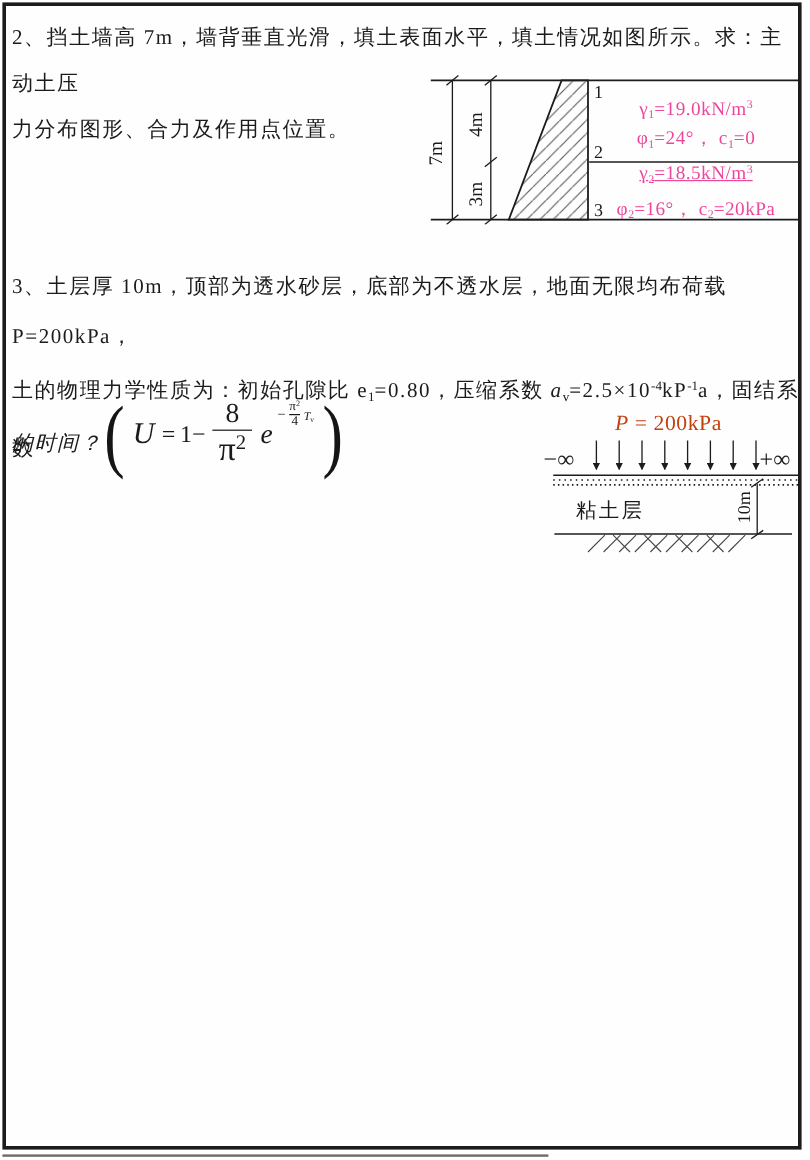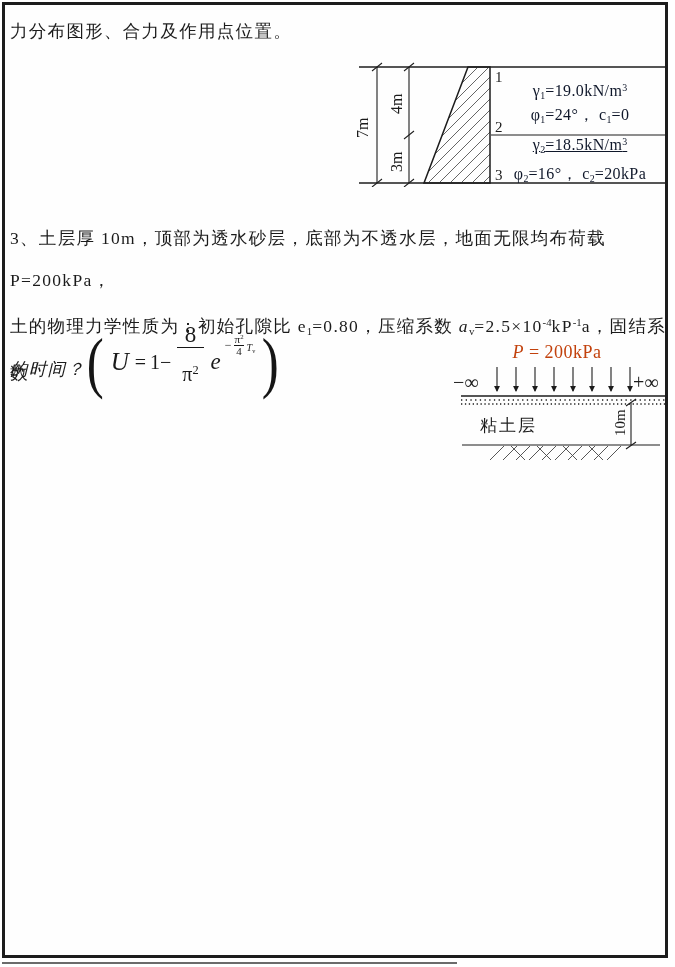--- a/index.html
+++ b/index.html
@@ -5,45 +5,46 @@
   html,body{margin:0;padding:0;}
   body{width:675px;height:967px;background:#ffffff;position:relative;overflow:hidden;
        font-family:"Liberation Serif","DejaVu Serif",serif;color:#1a1a1a;}
   .page-border{position:absolute;left:2px;top:2px;width:660px;height:950px;
        border:3px solid #1c1c1c;background:#fefefe;}
   .bottom-scan-line{position:absolute;left:2px;top:962px;width:455px;height:2px;background:#3a3a3a;opacity:.75;}
   .para{position:absolute;font-size:17.5px;letter-spacing:1.3px;line-height:38px;color:#1b1b1b;}
   .para3{line-height:42px;}
   .rich sub{font-size:0.62em;vertical-align:-0.3em;letter-spacing:0;}
   .rich sup{font-size:0.62em;vertical-align:0.55em;letter-spacing:0;}
-  .soil-label{position:absolute;font-size:16px;letter-spacing:0.4px;text-align:center;width:156px;color:#0f172a;}
+  .soil-label{position:absolute;font-size:16px;letter-spacing:0.4px;text-align:center;width:156px;color:#ec4899;}
   .load-label{position:absolute;font-size:18px;letter-spacing:0.5px;text-align:center;color:#c2410c;}
   svg text{fill:#1b1b1b;}
   
   .formula{position:absolute;left:84px;top:322px;height:80px;display:flex;align-items:center;gap:4px;}
   .paren{font-size:68px;font-weight:400;line-height:80px;transform:scaleX(.75);color:#151515;}
   .f-u{font-size:25px;font-style:italic;margin:0 2px 0 0;}
   .f-op{font-size:20px;}
   .frac{display:inline-flex;flex-direction:column;align-items:center;margin:0 2px;line-height:1.05;}
   .frac .fnum{font-size:23px;padding:0 5px;}
-  .frac .fden{font-size:20px;border-top:1.6px solid #161616;padding:16px 5px;}
+  .frac .fden{font-size:28px;border-top:1.6px solid #161616;padding:1px 5px;}
   .f-e{font-size:23px;font-style:italic;margin-left:1px;}
   .exp{display:inline-flex;align-items:center;transform:translateY(-17px);font-size:12px;gap:1px;}
   .exp .tfrac{display:inline-flex;flex-direction:column;align-items:center;line-height:1;}
   .exp .tfrac .tnum{font-size:11px;padding:0 2px;}
   .exp .tfrac .tden{font-size:11px;border-top:1px solid #161616;padding:0 2px;}
   .exp .texp{font-size:10px;transform:translateY(3px);}
 </style>
 </head>
 <body>
 
 <div class="page-border"></div>
 <div class="bottom-scan-line"></div>
 
 <div class="para rich" style="left:10px;top:12px;width:656px;">
+  <div>2、挡土墙高 7m，墙背垂直光滑，填土表面水平，填土情况如图所示。求：主动土压</div>
   <div>力分布图形、合力及作用点位置。</div>
 </div>
 
 <svg style="position:absolute;left:356px;top:57px;" width="312" height="130" viewBox="0 0 312 130">
   <defs>
     <pattern id="hatch" patternUnits="userSpaceOnUse" width="11" height="11">
       <path d="M-1,12 L12,-1" stroke="#555" stroke-width="0.9"></path>
     </pattern>
   </defs>
 

